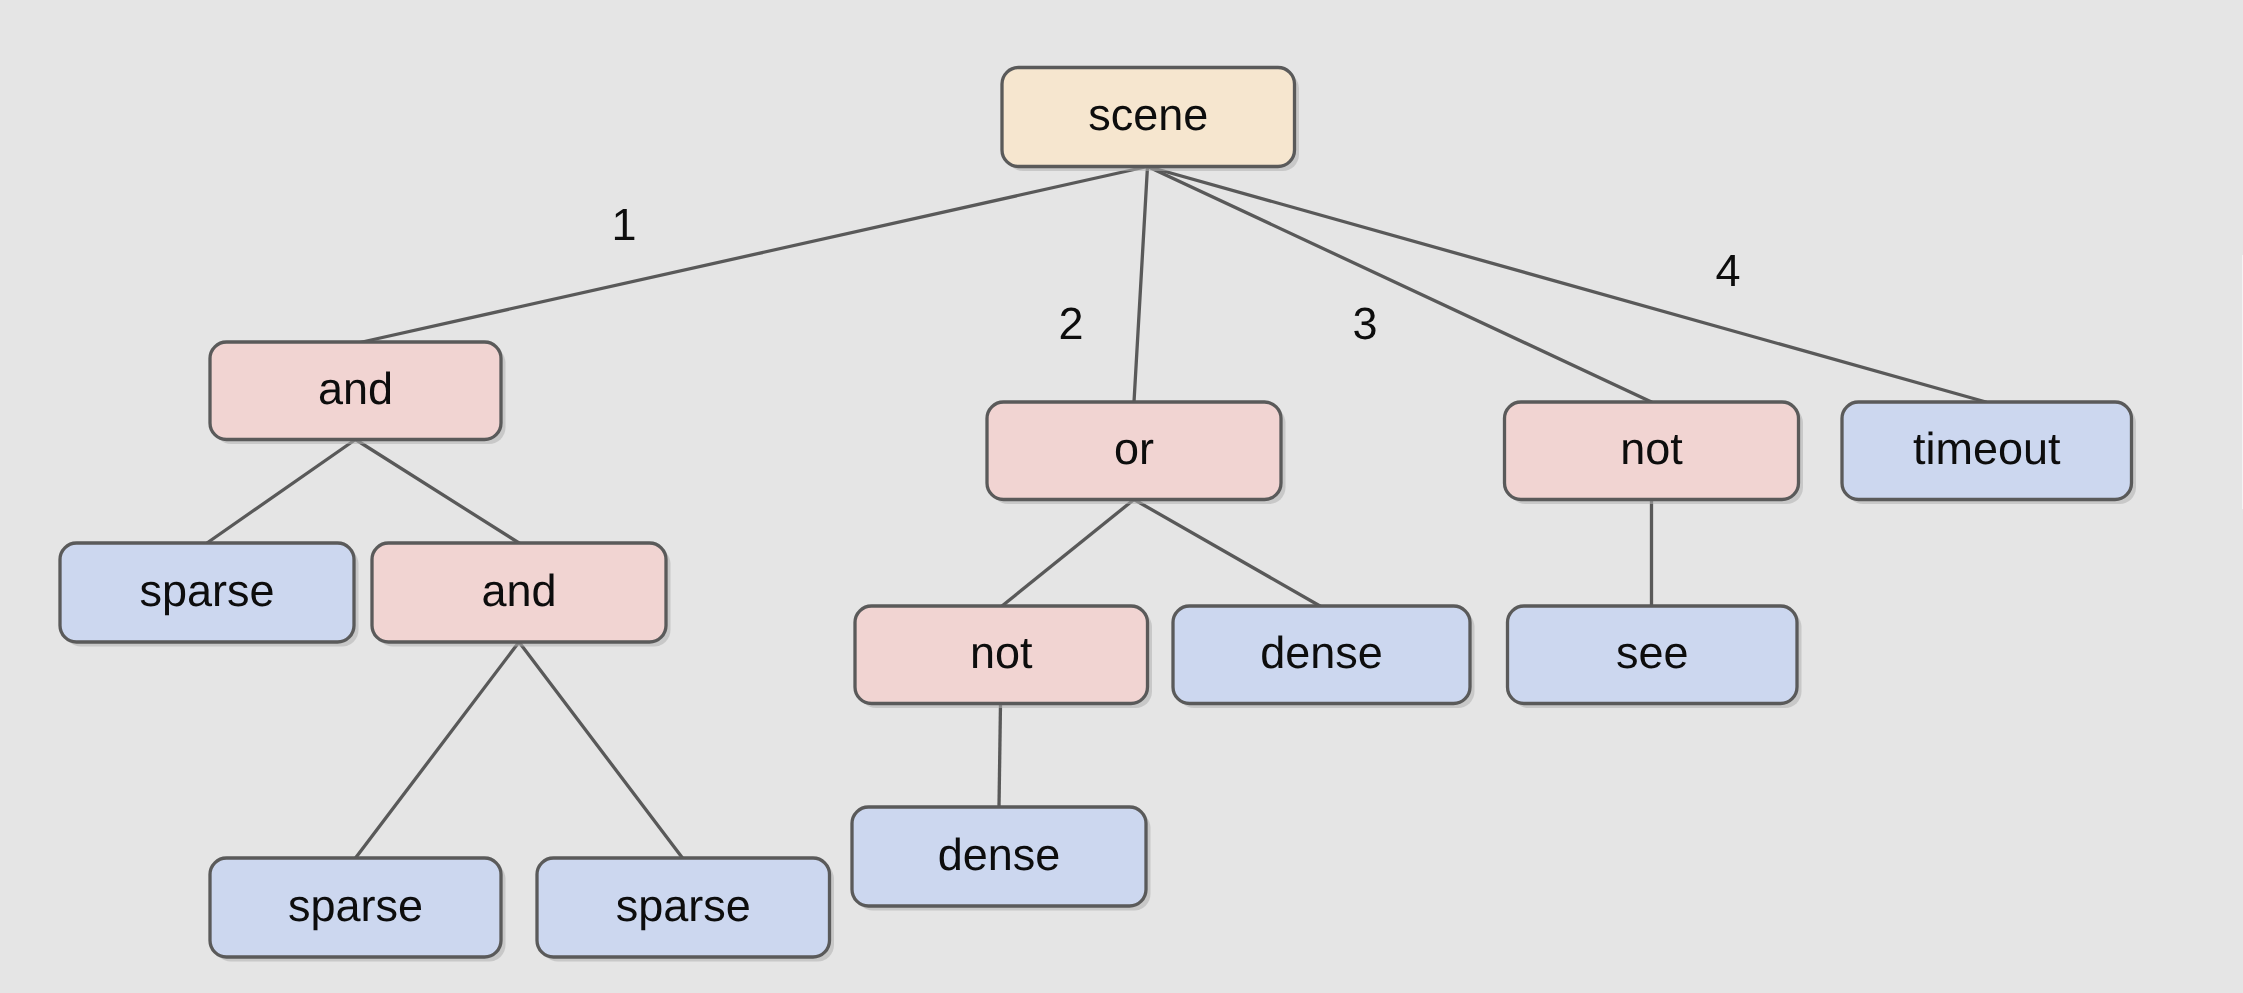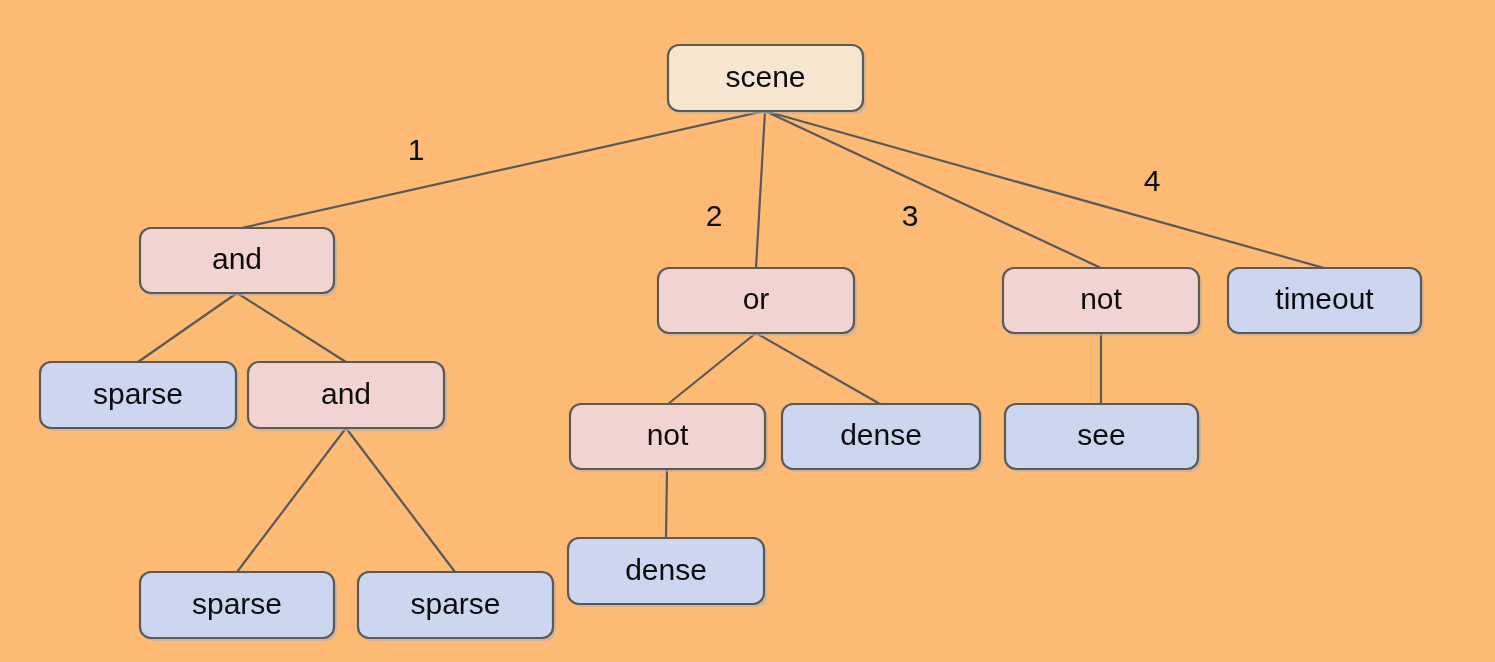--- a/index.html
+++ b/index.html
@@ -7,21 +7,21 @@
     padding: 0;
     background: #ffffff;
   }
   body {
     font-family: "Liberation Sans", sans-serif;
   }
   #canvas {
     position: relative;
     width: 1495px;
     height: 662px;
-    background: #fdba74;
+    background: #e5e5e5;
     overflow: hidden;
   }
   #tree-svg {
     position: absolute;
     top: 0;
     left: 0;
     width: 1495px;
     height: 662px;
   }
   .edge-line {

